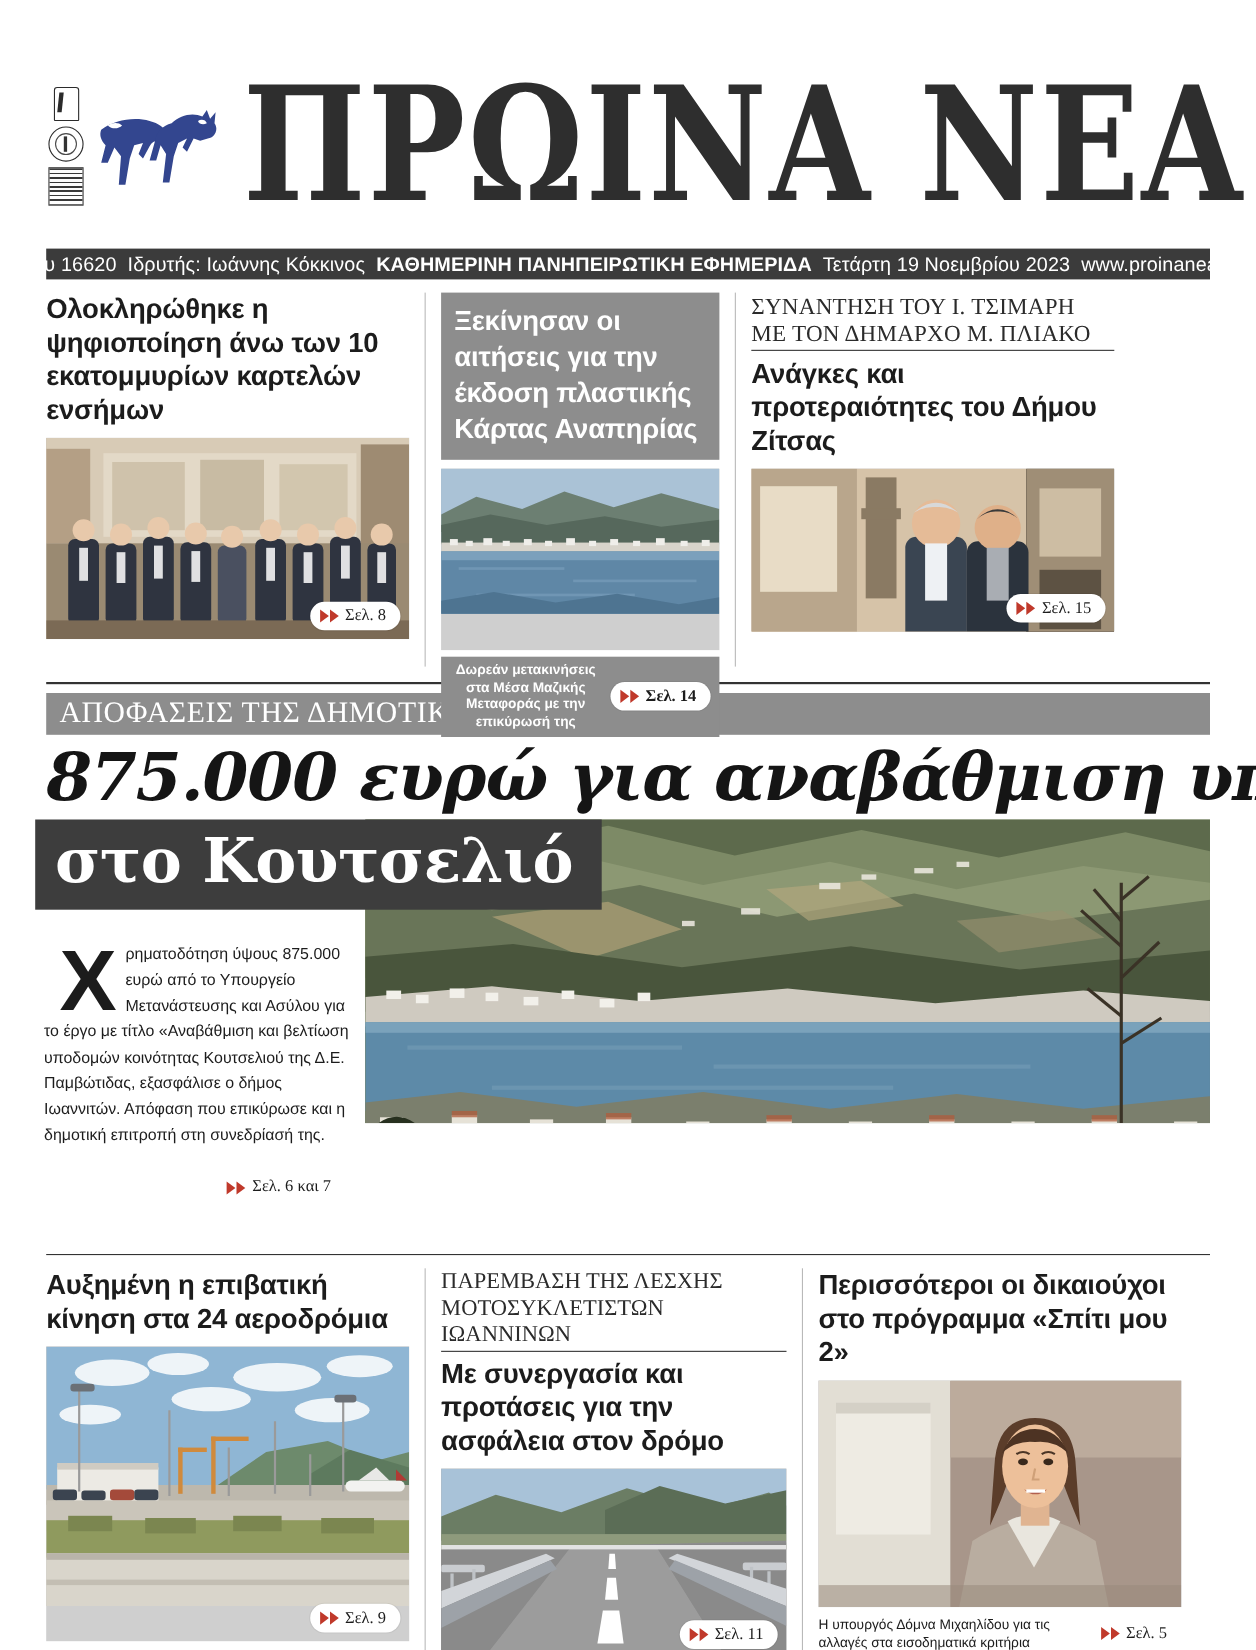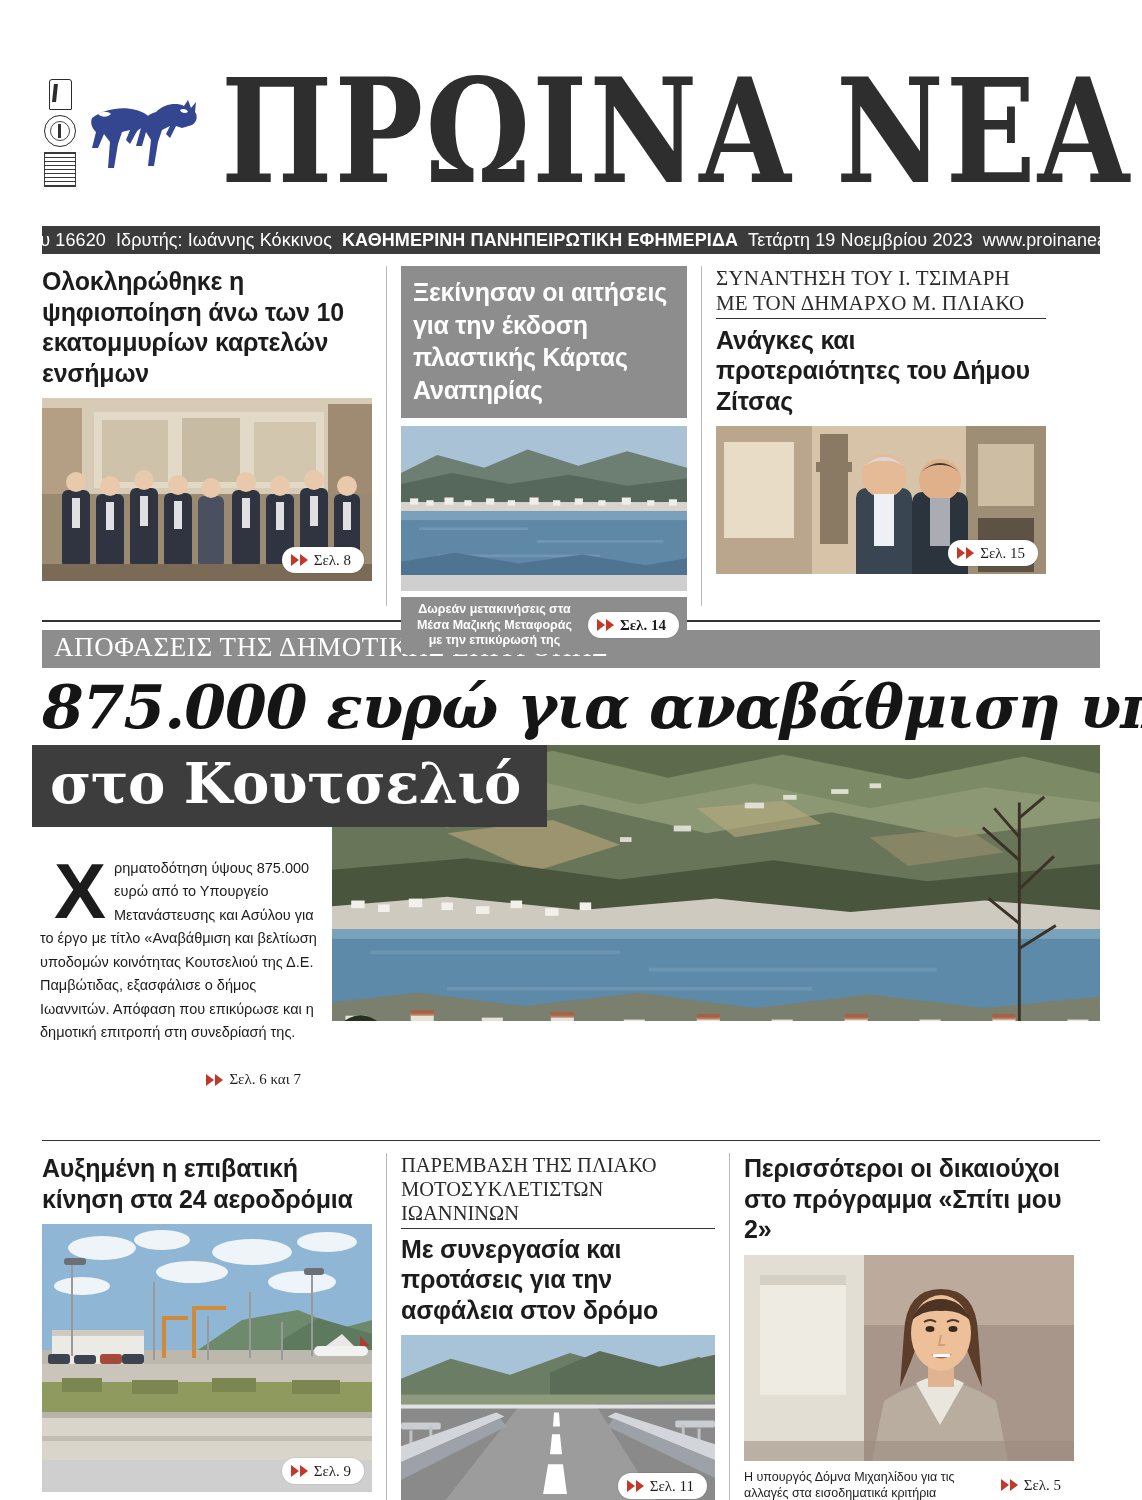--- a/index.html
+++ b/index.html
@@ -99,21 +99,21 @@
 
   
   .top-row{
     margin:12px 42px 0 42px;
     display:flex;
     gap:0;
     height:340px;
   }
   .col{position:relative;box-sizing:border-box;}
   .col-left{width:344px;padding-right:14px;}
-  .col-mid{width:316px;padding:0 14px;border-left:1px solid #b9b9b9;border-right:1px solid #b9b9b9;}
+  .col-mid{width:283px;padding:0 14px;border-left:1px solid #b9b9b9;border-right:1px solid #b9b9b9;}
   .col-right{width:344px;padding-left:14px;}
 
   .kicker{
     font-family:"Liberation Serif", serif;
     font-size:21px;
     color:#2b2b2b;
     line-height:1.18;
     letter-spacing:.2px;
     border-bottom:1.6px solid #333;
     padding-bottom:2px;
@@ -663,21 +663,21 @@
           <span class="arrows">
               <i></i>
               <i></i>
             </span>
           <span>Σελ. 9</span>
         </div>
       </div>
     </div>
 
     <div class="bcol bcol-mid">
-      <div class="bkicker">ΠΑΡΕΜΒΑΣΗ ΤΗΣ ΠΛΙΑΚΟ ΜΟΤΟΣΥΚΛΕΤΙΣΤΩΝ ΙΩΑΝΝΙΝΩΝ</div>
+      <div class="bkicker">ΠΑΡΕΜΒΑΣΗ ΤΗΣ ΛΕΣΧΗΣ ΜΟΤΟΣΥΚΛΕΤΙΣΤΩΝ ΙΩΑΝΝΙΝΩΝ</div>
       <div class="bhead">Με συνεργασία και προτάσεις για την ασφάλεια στον δρόμο</div>
       <div class="photo" style="height:172px;margin-top:10px;">
         <svg class="inner" viewBox="0 0 316 172" preserveAspectRatio="none">
           <rect width="316" height="172" fill="#a9a9a9"></rect>
           <rect width="316" height="56" fill="#a8c2d8"></rect>
           <path d="M0 44 L50 24 L110 40 L170 18 L240 38 L300 22 L316 34 L316 66 L0 66 Z" fill="#6b7d64"></path>
           <path d="M150 38 L200 16 L260 32 L316 20 L316 60 L150 60 Z" fill="#5b6d56"></path>
           <rect y="60" width="316" height="14" fill="#8e9a7c"></rect>
           <path d="M0 74 L316 66 L316 172 L0 172 Z" fill="#8d8d8d"></path>
           <path d="M120 70 L196 70 L260 172 L40 172 Z" fill="#9c9c9c"></path>

